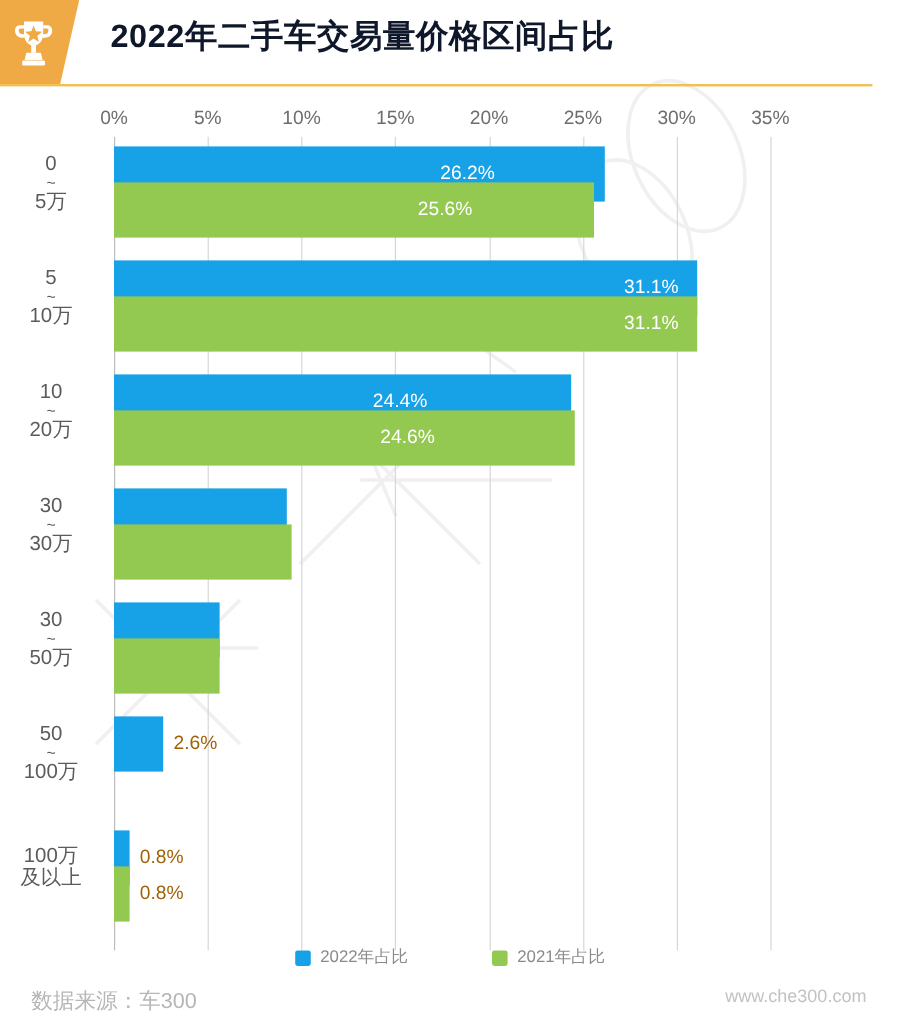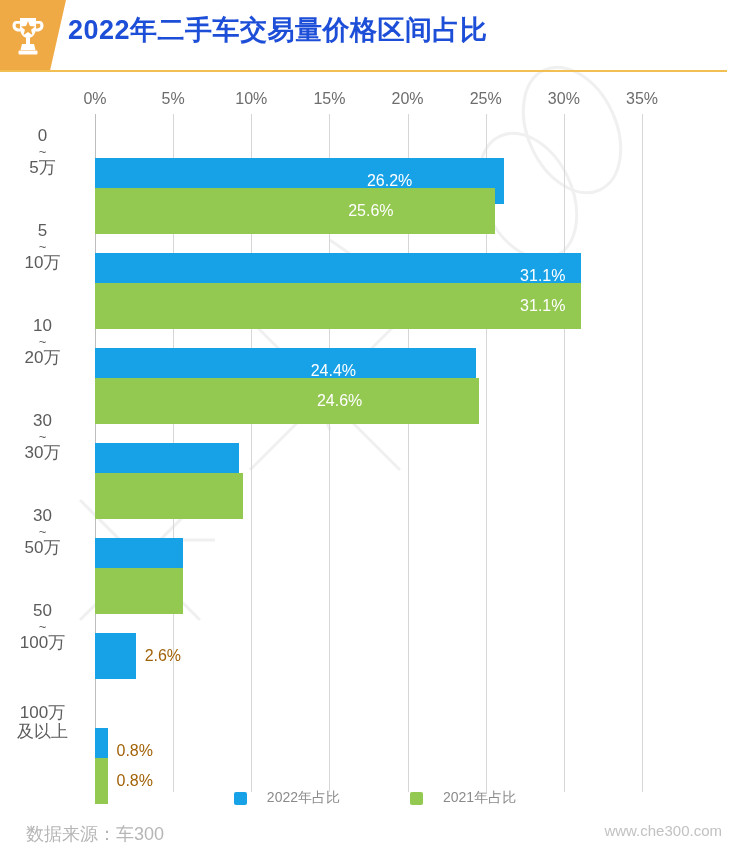--- a/index.html
+++ b/index.html
@@ -41,25 +41,25 @@
   }
   #trophy-icon {
     position: absolute;
     left: 11px;
     top: 14px;
     width: 34px;
     height: 42px;
   }
   #chart-title {
     position: absolute;
-    left: 68px;
+    left: 92px;
     top: 12px;
     font-size: 27px;
     font-weight: bold;
-    color: #1d4ed8;
+    color: #0f172a;
     letter-spacing: 0.5px;
     white-space: nowrap;
   }
   #header-rule {
     position: absolute;
     left: 0;
     top: 70px;
     width: 727px;
     height: 2px;
     background: #f2bf53;
@@ -113,21 +113,20 @@
   }
   .cat-label .tilde {
     font-size: 13px;
     display: block;
     line-height: 1.0;
   }
   .bar-row {
     position: absolute;
     left: 95px;
     height: 46px;
-    margin-top: 36px;
   }
   .bar {
     position: absolute;
     left: 0;
     top: 0;
     height: 100%;
   }
   .bar.s2022 { background: #17a2e8; }
   .bar.s2021 { background: #93c851; }
   .bar-value {
@@ -152,21 +151,21 @@
     top: 789px;
     width: 750px;
     display: flex;
     justify-content: center;
     gap: 70px;
     z-index: 2;
   }
   .legend-item {
     display: flex;
     align-items: center;
-    gap: 20px;
+    gap: 8px;
   }
   .legend-swatch {
     width: 13px;
     height: 13px;
     border-radius: 2px;
     display: inline-block;
   }
   .legend-label {
     font-size: 14px;
     color: #8b8b8b;

